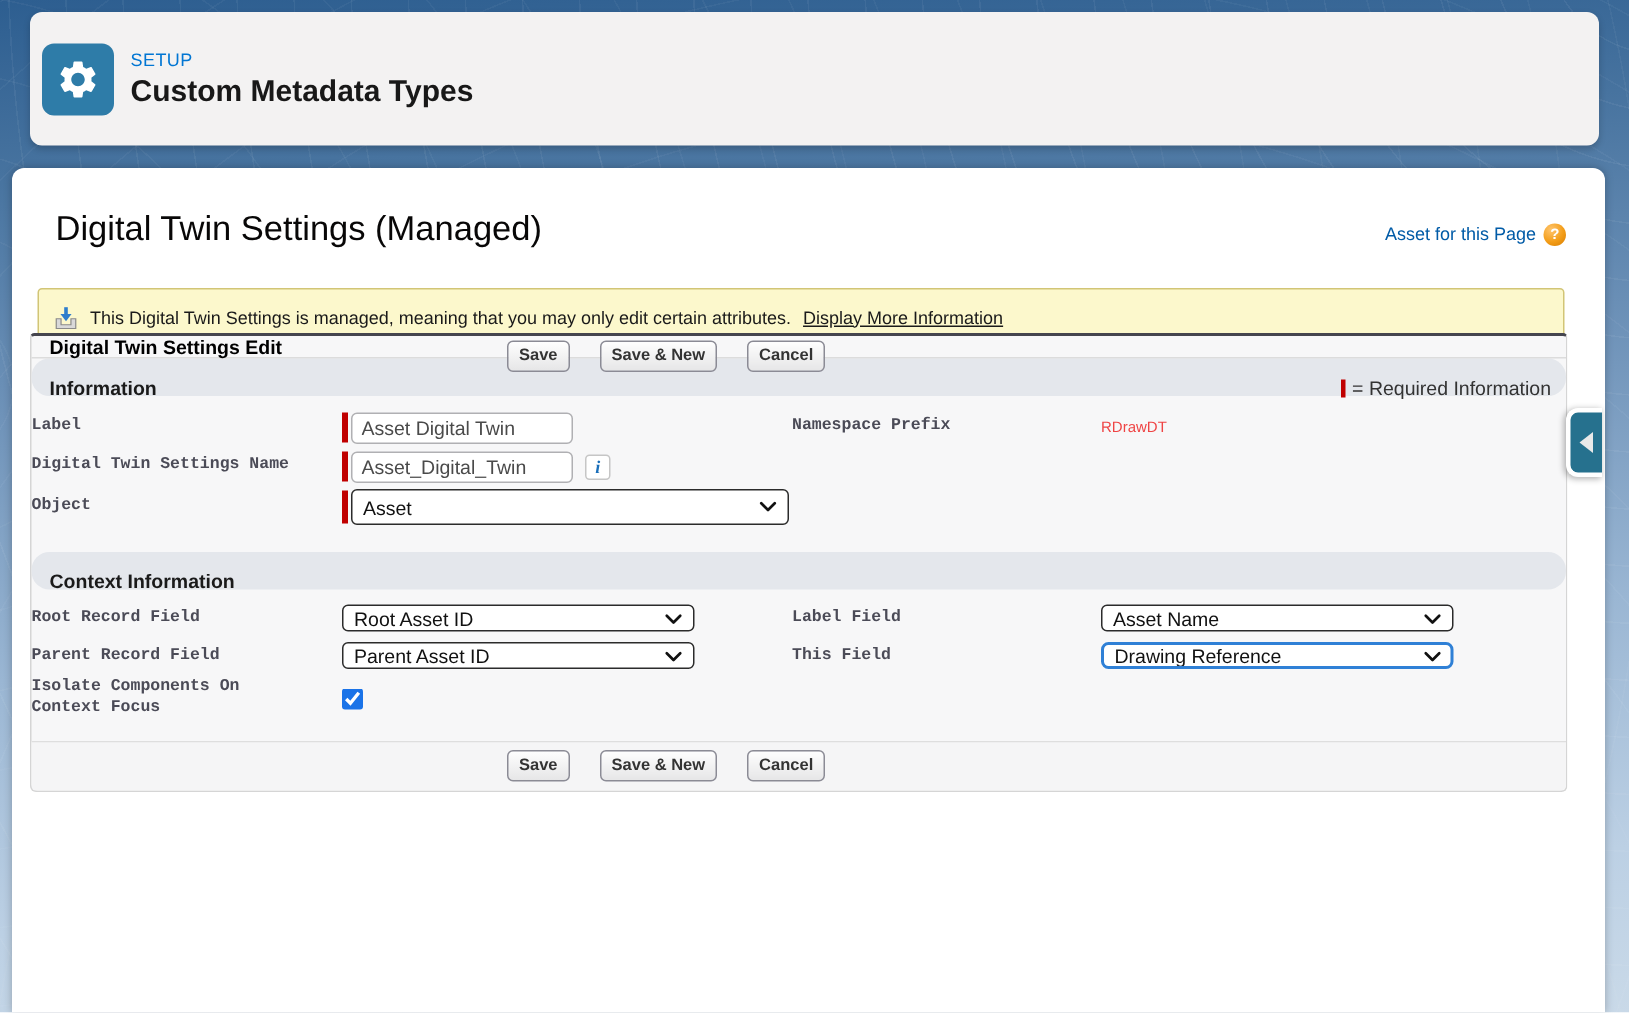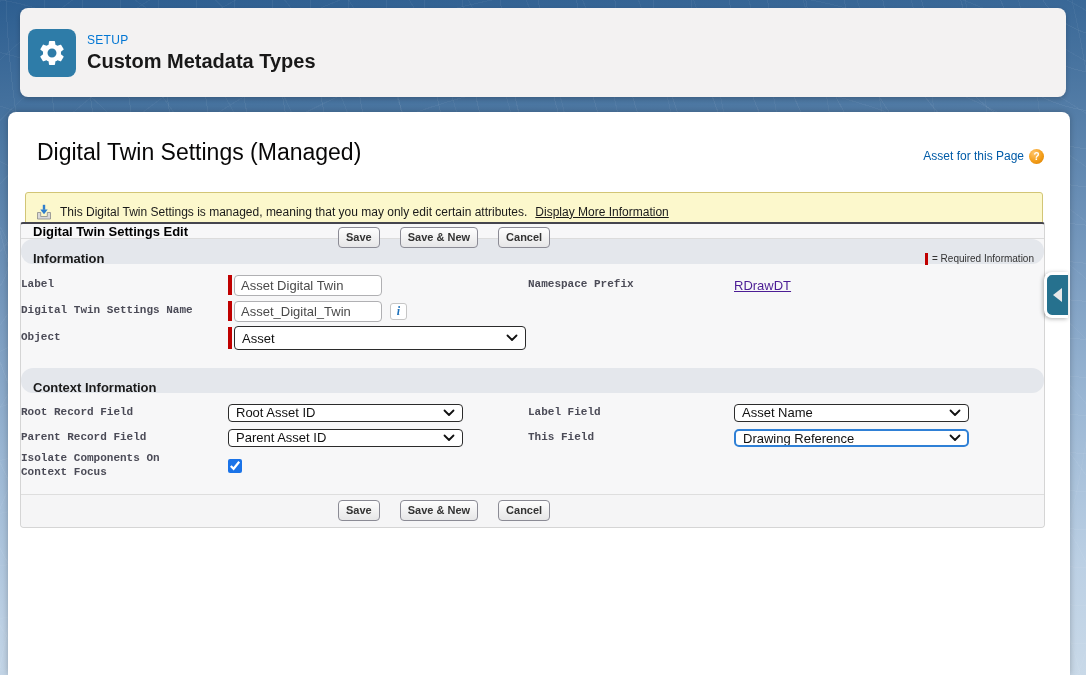--- a/index.html
+++ b/index.html
@@ -76,31 +76,31 @@
   .btn {
     font-family:"Liberation Sans",sans-serif; font-size:11px; font-weight:700; color:#333;
     background:linear-gradient(#fefefe,#e6e6e7); border:1px solid #8b8b95; border-radius:4px;
     padding:3px 7px; cursor:pointer; line-height:13px;
   }
 
   .section-bar {
     height:25px; background:#e4e7ec; display:flex; align-items:center;
     font-size:13px; font-weight:700; color:#1a1a1a; padding:14px 10px 0 12px;border-radius:12px;
   }
-  .req-legend { margin-left:auto; display:flex; align-items:center; gap:4px; font-size:10px; font-weight:400; color:#333; }
+  .req-legend { margin-left:auto; display:flex; align-items:center; gap:4px; font-size:13px; font-weight:400; color:#333; }
   .req-bar { width:3px; height:12px; background:#c00000; display:inline-block; }
 
   .rows.info { padding:8px 0 16px; }
   .rows.context { padding:7px 0 12px; }
   .frow { display:grid; grid-template-columns:187px 320px 186px 1fr; align-items:center; }
   .frow.h26 { min-height:26px; } .frow.h28 { min-height:28px; }
   .frow.h25 { min-height:25px; } .frow.h32 { min-height:32px; }
   .flabel { text-align:left; font-size:11px; font-weight:700; color:#4b4b57; line-height:1.25;font-family:Liberation Mono, monospace; }
   .fcell { padding-left:20px; display:flex; align-items:center; }
-  .fvalue { padding-left:20px; font-size:13px; color:#4c1d95;text-decoration:underline; }
+  .fvalue { padding-left:20px; font-size:10px; color:#ef4444; }
   .req { width:4px; height:20px; background:#c00000; margin-right:2px; flex:0 0 auto; }
   .req.tall { height:22px; }
 
   input.txt {
     width:148px; height:21px; border:1px solid #b0b0b3; border-radius:4px;
     background:#fff; color:#4a4a4a; font-size:13px; padding:0 6px;
     font-family:"Liberation Sans",sans-serif;
   }
   .info-icon {
     width:17px; height:17px; margin-left:8px; border:1px solid #c6c6c6; border-radius:3px;

